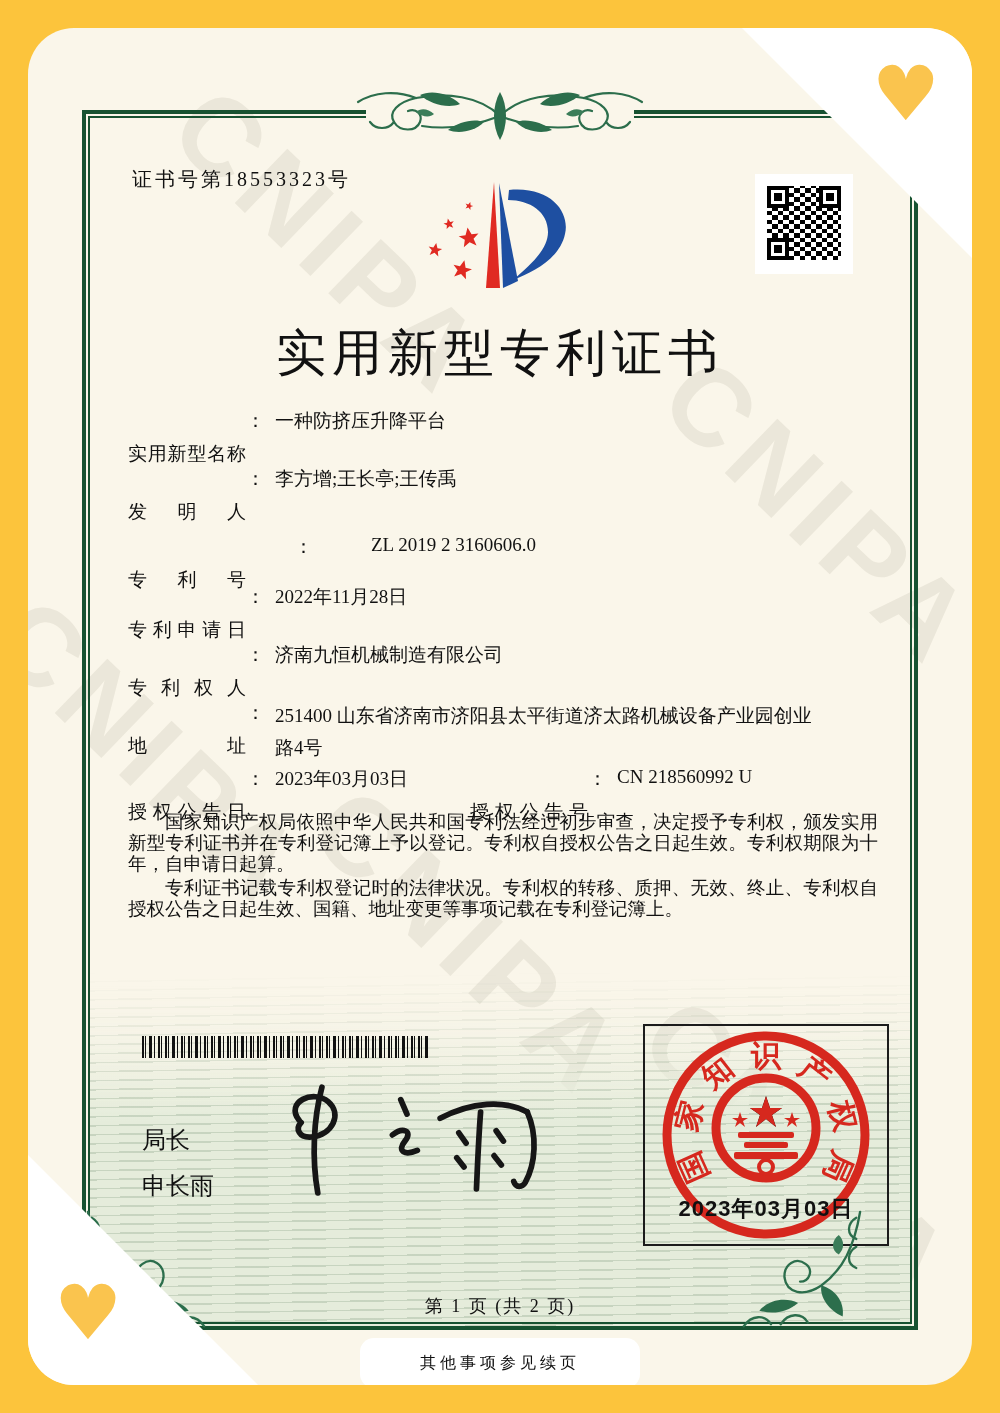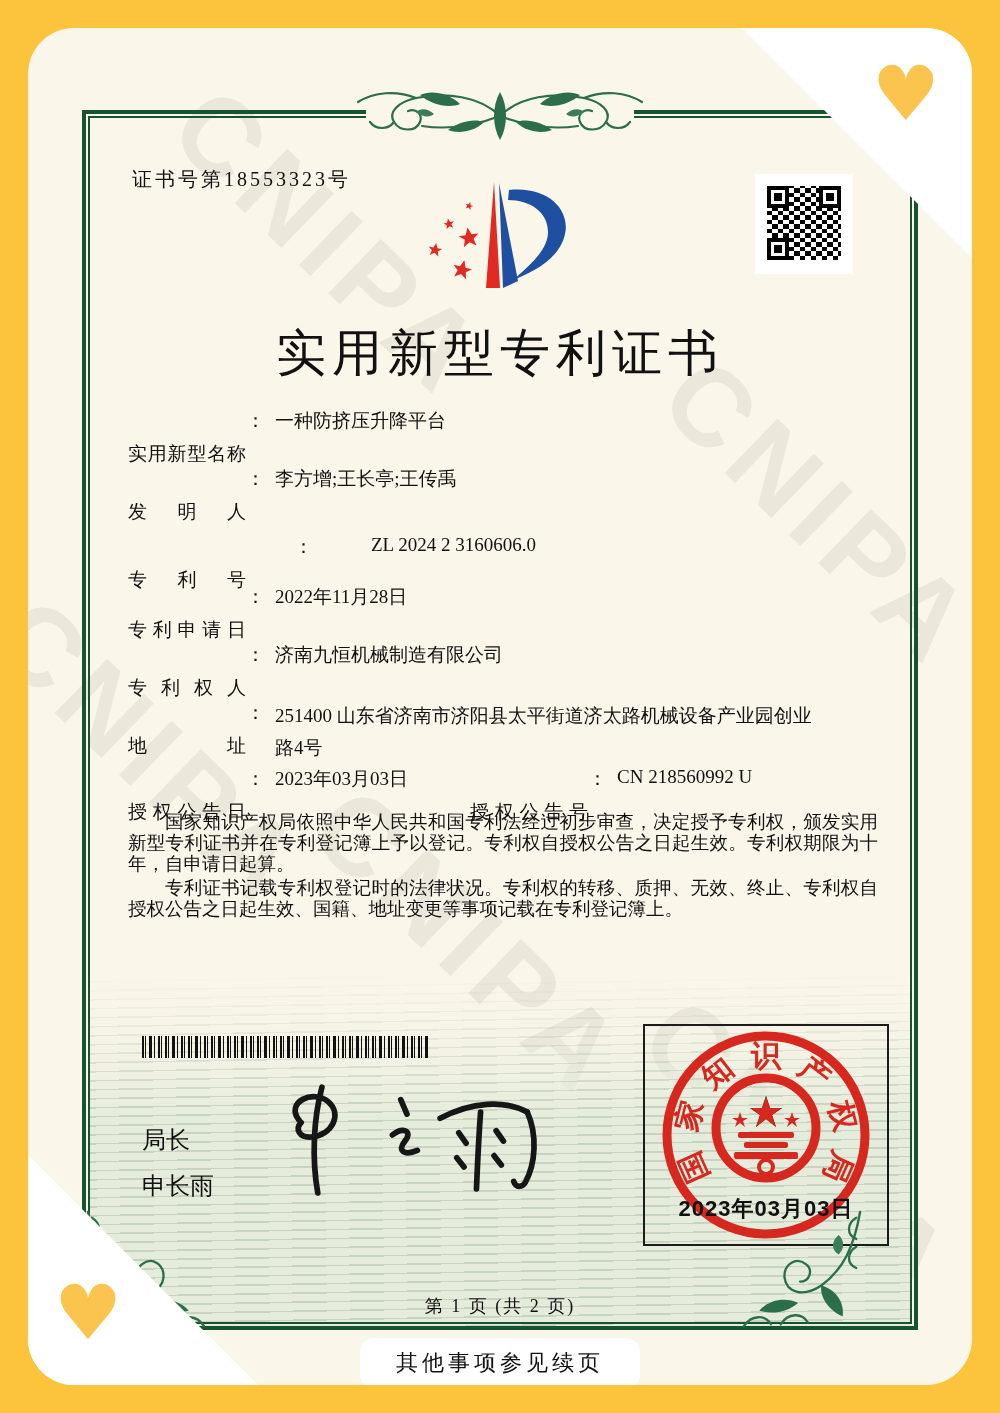--- a/index.html
+++ b/index.html
@@ -120,21 +120,21 @@
   .seal-svg { position:absolute; left:-2px; top:-2px; width:246px; height:222px; }
 
   .page-num {
     position:absolute; left:0; top:1266px; width:944px;
     text-align:center; font-size:18px; letter-spacing:2px;
   }
   .footer-band {
     position:absolute; left:332px; top:1310px; width:280px; height:50px;
     background:#fff; border-radius:14px;
     text-align:center; line-height:50px;
-    font-size:22px; letter-spacing:4px;
+    font-size:16px; letter-spacing:4px;
   }
 
   
   .top-flourish { position:absolute; left:312px; top:56px; width:320px; height:64px; z-index:6; }
   .corner-orn { position:absolute; width:126px; height:126px; z-index:6; }
   .orn-br { left:710px; top:1178px; }
   .orn-bl { left:56px; top:1178px; transform:scaleX(-1); }
 
   
   .tri {
@@ -243,21 +243,21 @@
           <span class="f-value">一种防挤压升降平台</span>
       </div>
       <div class="field-row r1">
         <span class="f-label">发明人</span>
           <span class="f-colon">：</span>
           <span class="f-value">李方增;王长亭;王传禹</span>
       </div>
       <div class="field-row r2">
         <span class="f-label">专利号</span>
           <span class="f-colon">：</span>
-          <span class="f-value">ZL 2024 2 3160606.0</span>
+          <span class="f-value">ZL 2019 2 3160606.0</span>
       </div>
       <div class="field-row r3">
         <span class="f-label">专利申请日</span>
           <span class="f-colon">：</span>
           <span class="f-value">2022年11月28日</span>
       </div>
       <div class="field-row r4">
         <span class="f-label">专利权人</span>
           <span class="f-colon">：</span>
           <span class="f-value">济南九恒机械制造有限公司</span>

